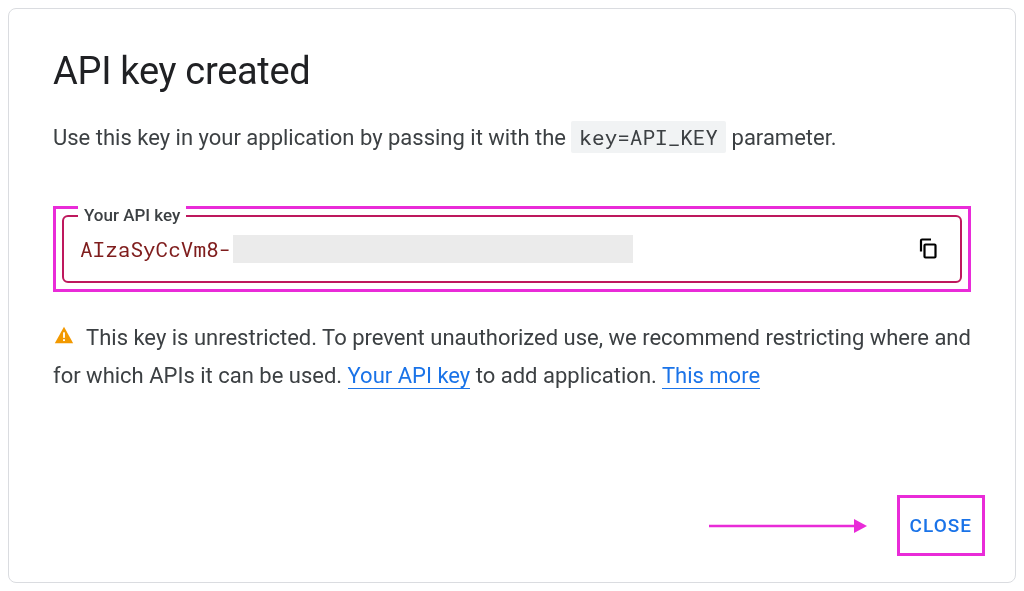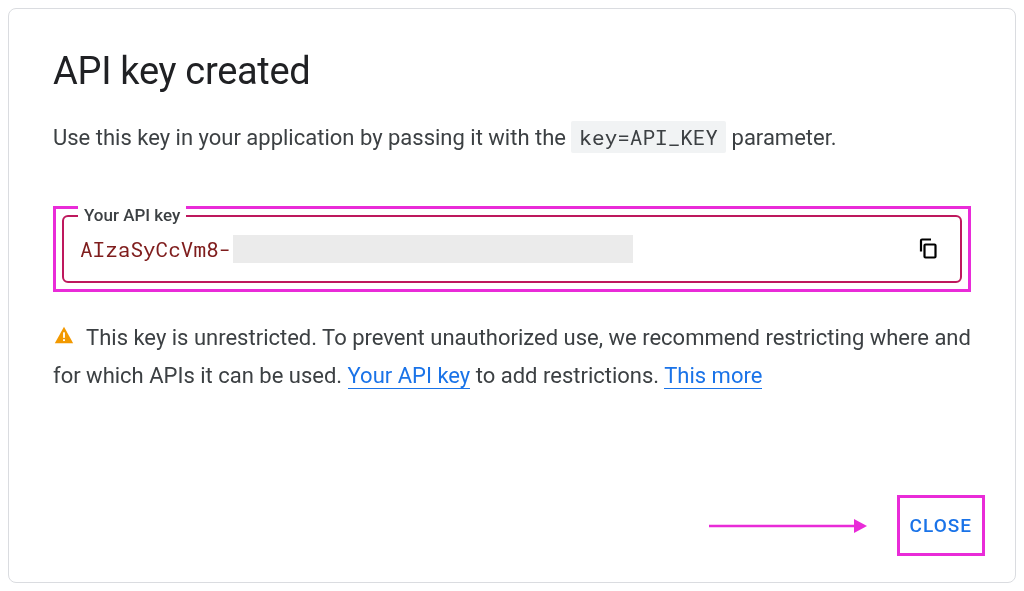--- a/index.html
+++ b/index.html
@@ -183,21 +183,21 @@
   <p class="warning-section">
     <span class="warning-icon">
       <svg viewBox="0 0 24 24">
         <path d="M12 2 L22 20 L2 20 Z" fill="#f29900"></path>
         <rect x="11" y="8" width="2" height="6" fill="#fff"></rect>
         <rect x="11" y="15.5" width="2" height="2" fill="#fff"></rect>
       </svg>
     </span>
     <span>This key is unrestricted. To prevent unauthorized use, we recommend restricting where and for which APIs it can be used. </span>
     <a class="link">Your API key</a>
-    <span> to add restrictions. </span>
+    <span> to add application. </span>
     <a class="link">This more</a>
   </p>
 
   <div class="dialog-actions">
     <span class="arrow-annotation">
       <svg viewBox="0 0 160 20">
         <line x1="0" y1="10" x2="145" y2="10" stroke="#e92bd8" stroke-width="2.5"></line>
         <path d="M145 3 L158 10 L145 17 Z" fill="#e92bd8"></path>
       </svg>
     </span>

